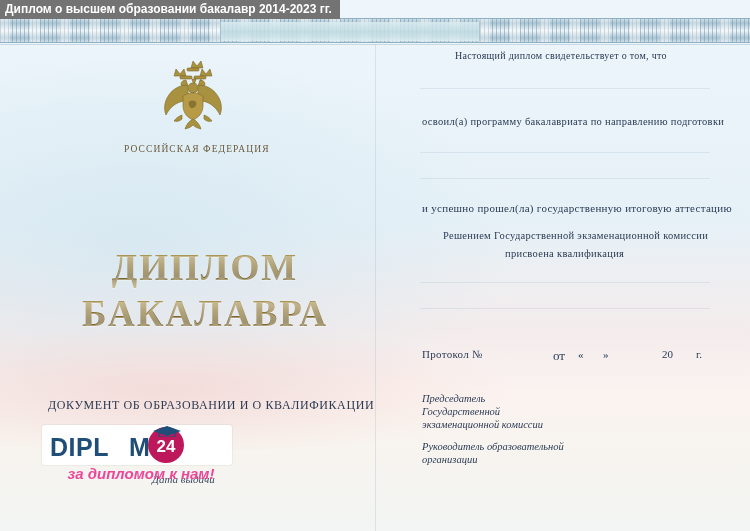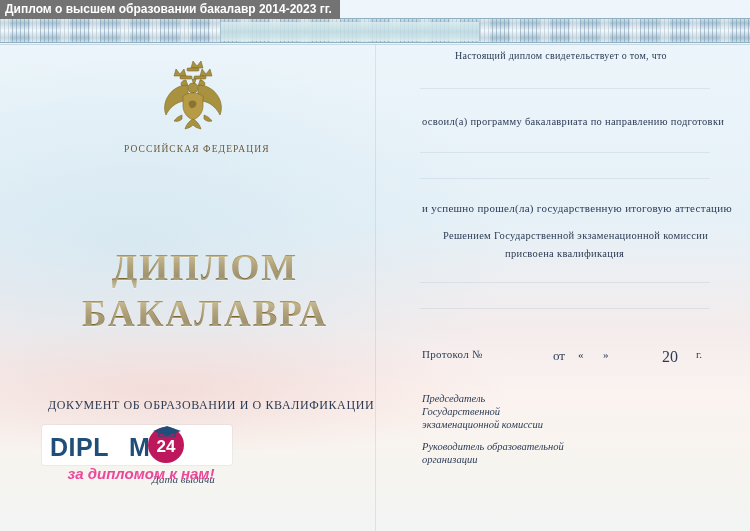--- a/index.html
+++ b/index.html
@@ -225,21 +225,21 @@
   #r-attests { left: 455px; top: 50px;  font-size: 10px; letter-spacing: 0.3px; }
   #r-program { left: 422px; top: 116px; font-size: 10.5px; letter-spacing: 0.3px; }
   #r-passed  { left: 422px; top: 202px; font-size: 11px; letter-spacing: 0.3px; }
   #r-commission { left: 443px; top: 230px; font-size: 10.5px; letter-spacing: 0.3px; }
   #r-qualif  { left: 505px; top: 248px; font-size: 10.5px; letter-spacing: 0.3px; }
 
   #r-protocol { left: 422px; top: 348px; font-size: 11px; letter-spacing: 0.3px; }
   #r-ot       { left: 553px; top: 348px; font-size: 13px; }
   #r-q1       { left: 578px; top: 348px; font-size: 11px; }
   #r-q2       { left: 603px; top: 348px; font-size: 11px; }
-  #r-year     { left: 662px; top: 348px; font-size: 16px; }
+  #r-year     { left: 662px; top: 348px; font-size: 11px; }
   #r-g        { left: 696px; top: 348px; font-size: 11px; }
 
   .sig {
     position: absolute;
     font-family: "Liberation Serif", serif;
     font-style: italic;
     font-size: 10.5px;
     color: #2b3b55;
     line-height: 13px;
     white-space: nowrap;

